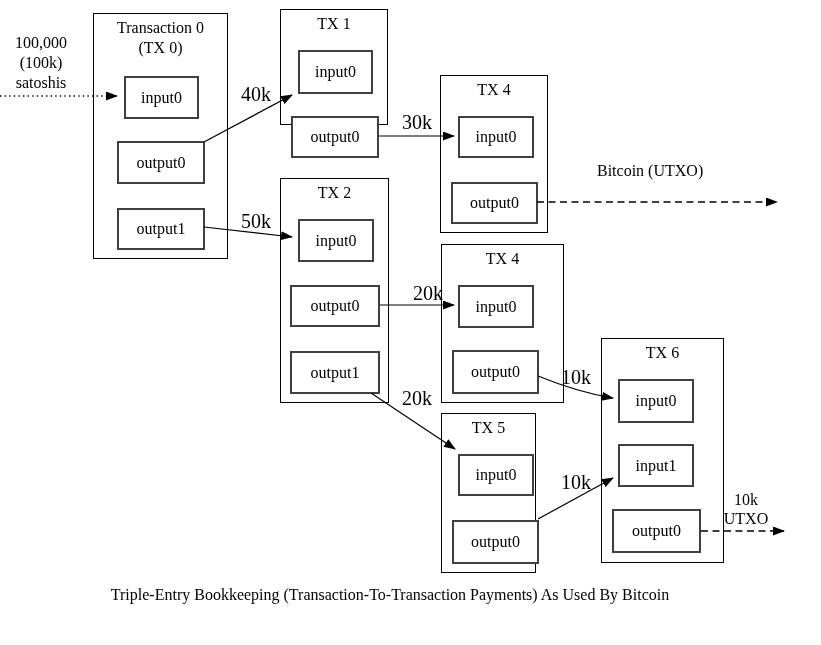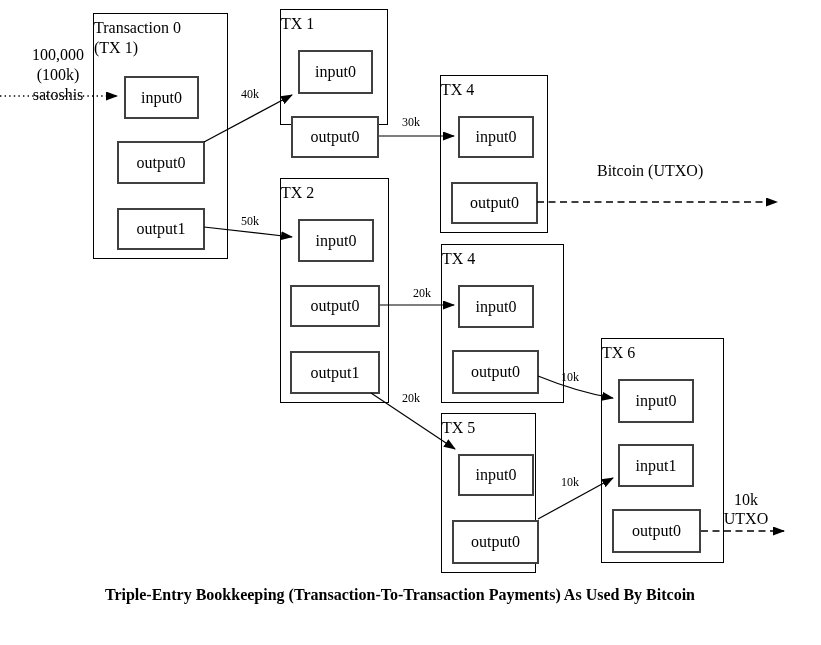--- a/index.html
+++ b/index.html
@@ -20,72 +20,71 @@
     position: absolute;
     box-sizing: border-box;
     border: 1.5px solid #000000;
     background: #ffffff;
   }
   .txtitle {
     position: absolute;
     left: 0;
     right: 0;
     top: 4px;
+    text-align: center;
     font-size: 16px;
     line-height: 20px;
     white-space: nowrap;
   }
   .port {
     position: absolute;
     box-sizing: border-box;
     border: 2px solid #404040;
     background: #ffffff;
     display: flex;
     align-items: center;
     justify-content: center;
     font-size: 16px;
   }
   .flowlabel {
     position: absolute;
-    font-size: 12px;
+    font-size: 20px;
     line-height: 16px;
     white-space: nowrap;
   }
   .utxo-note {
     position: absolute;
     font-size: 16px;
     line-height: 23px;
     white-space: nowrap;
   }
   .utxo-note-small {
     position: absolute;
     font-size: 16px;
     line-height: 19px;
     text-align: center;
     white-space: nowrap;
   }
   .source-note {
     position: absolute;
-    left: 25px;
+    left: 8px;
     top: 33px;
     width: 66px;
     text-align: center;
     font-size: 16px;
     line-height: 20px;
-    margin-top: 12px;
   }
   .caption {
     position: absolute;
     left: 85px;
     top: 586px;
     width: 610px;
-    text-align: right;
+    text-align: center;
     font-size: 16px;
     white-space: nowrap;
-    font-weight: bold;
   }
   svg.arrows {
     position: absolute;
     left: 0;
     top: 0;
     pointer-events: none;
   }
 </style>
 </head>
 <body>
@@ -94,21 +93,21 @@
 
   <div class="source-note">
     <div>100,000</div>
     <div>(100k)</div>
     <div>satoshis</div>
   </div>
 
   <div class="txbox" style="left:93px;top:13px;width:135px;height:246px">
     <div class="txtitle">
       <div>Transaction 0</div>
-      <div>(TX 1)</div>
+      <div>(TX 0)</div>
     </div>
     <div class="port" style="left:30px;top:62px;width:75px;height:43px">input0</div>
     <div class="port" style="left:23px;top:127px;width:88px;height:43px">output0</div>
     <div class="port" style="left:23px;top:194px;width:88px;height:42px">output1</div>
   </div>
 
   <div class="txbox" style="left:280px;top:9px;width:108px;height:116px">
     <div class="txtitle">TX 1</div>
     <div class="port" style="left:17px;top:40px;width:75px;height:44px">input0</div>
     <div class="port" style="left:10px;top:106px;width:88px;height:42px">output0</div>

